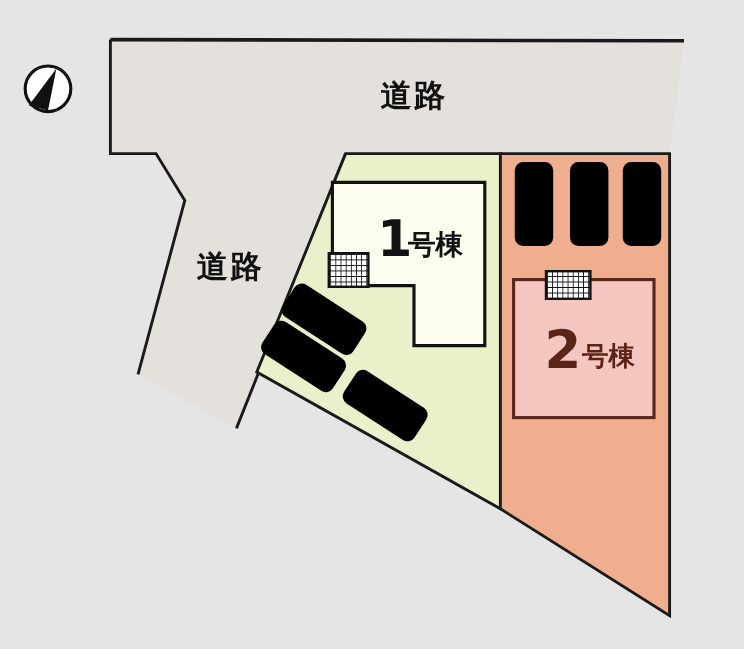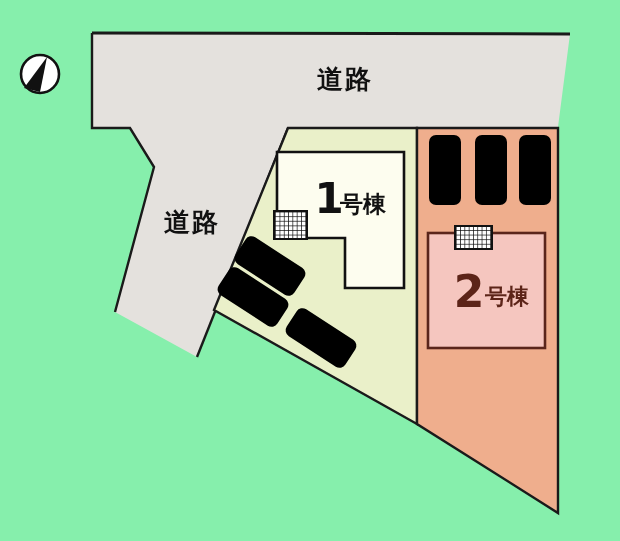--- a/index.html
+++ b/index.html
@@ -1,19 +1,19 @@
 <!DOCTYPE html>
 <html><head>
 <meta charset="utf-8">
 <style>
   html, body { margin: 0; padding: 0; background: #ffffff; }
   .frame {
     width: 620px; height: 541px;
     position: relative;
-    background: #86efac;
+    background: #e5e5e5;
     font-family: "DejaVu Sans", sans-serif;
     overflow: hidden;
   }
   svg { display: block; }
   text {
     font-family: "DejaVu Sans", sans-serif;
     font-weight: bold;
     user-select: none;
   }
   .road-label { fill: #111111; font-size: 26px; letter-spacing: 2px; }

